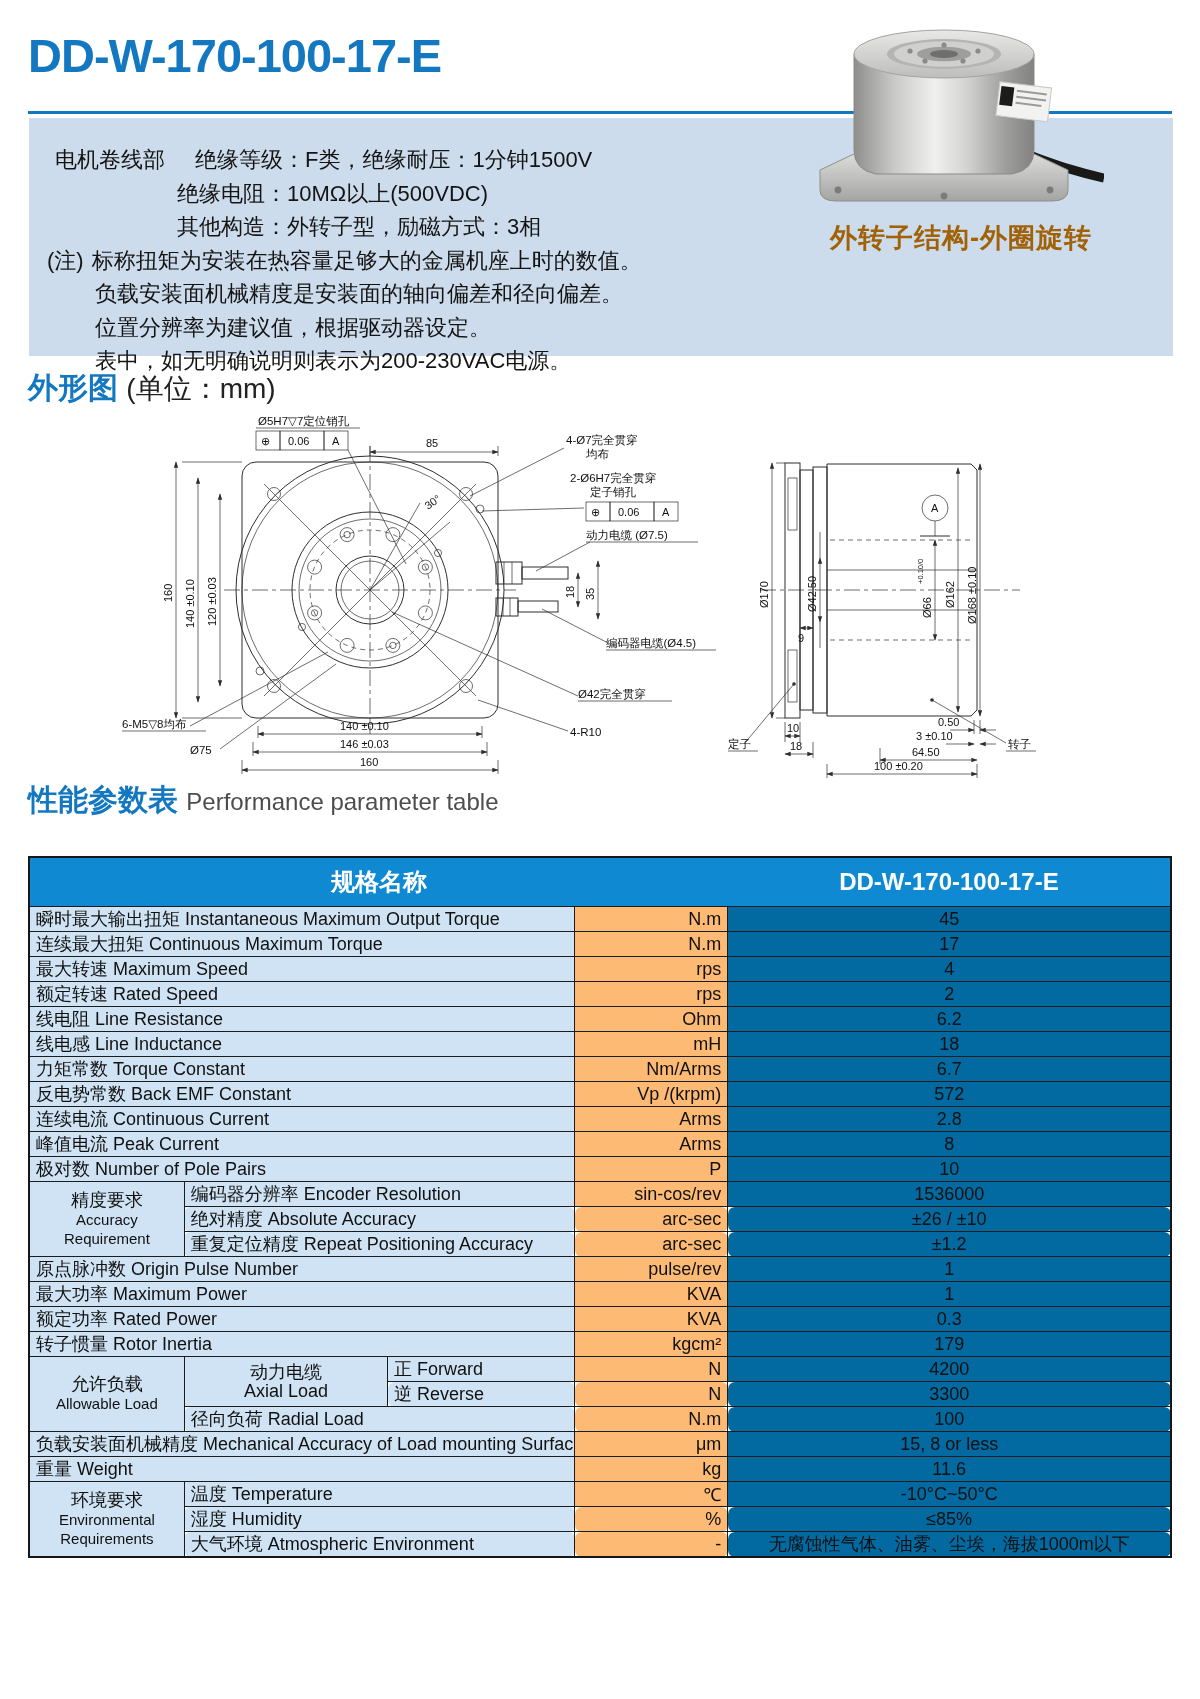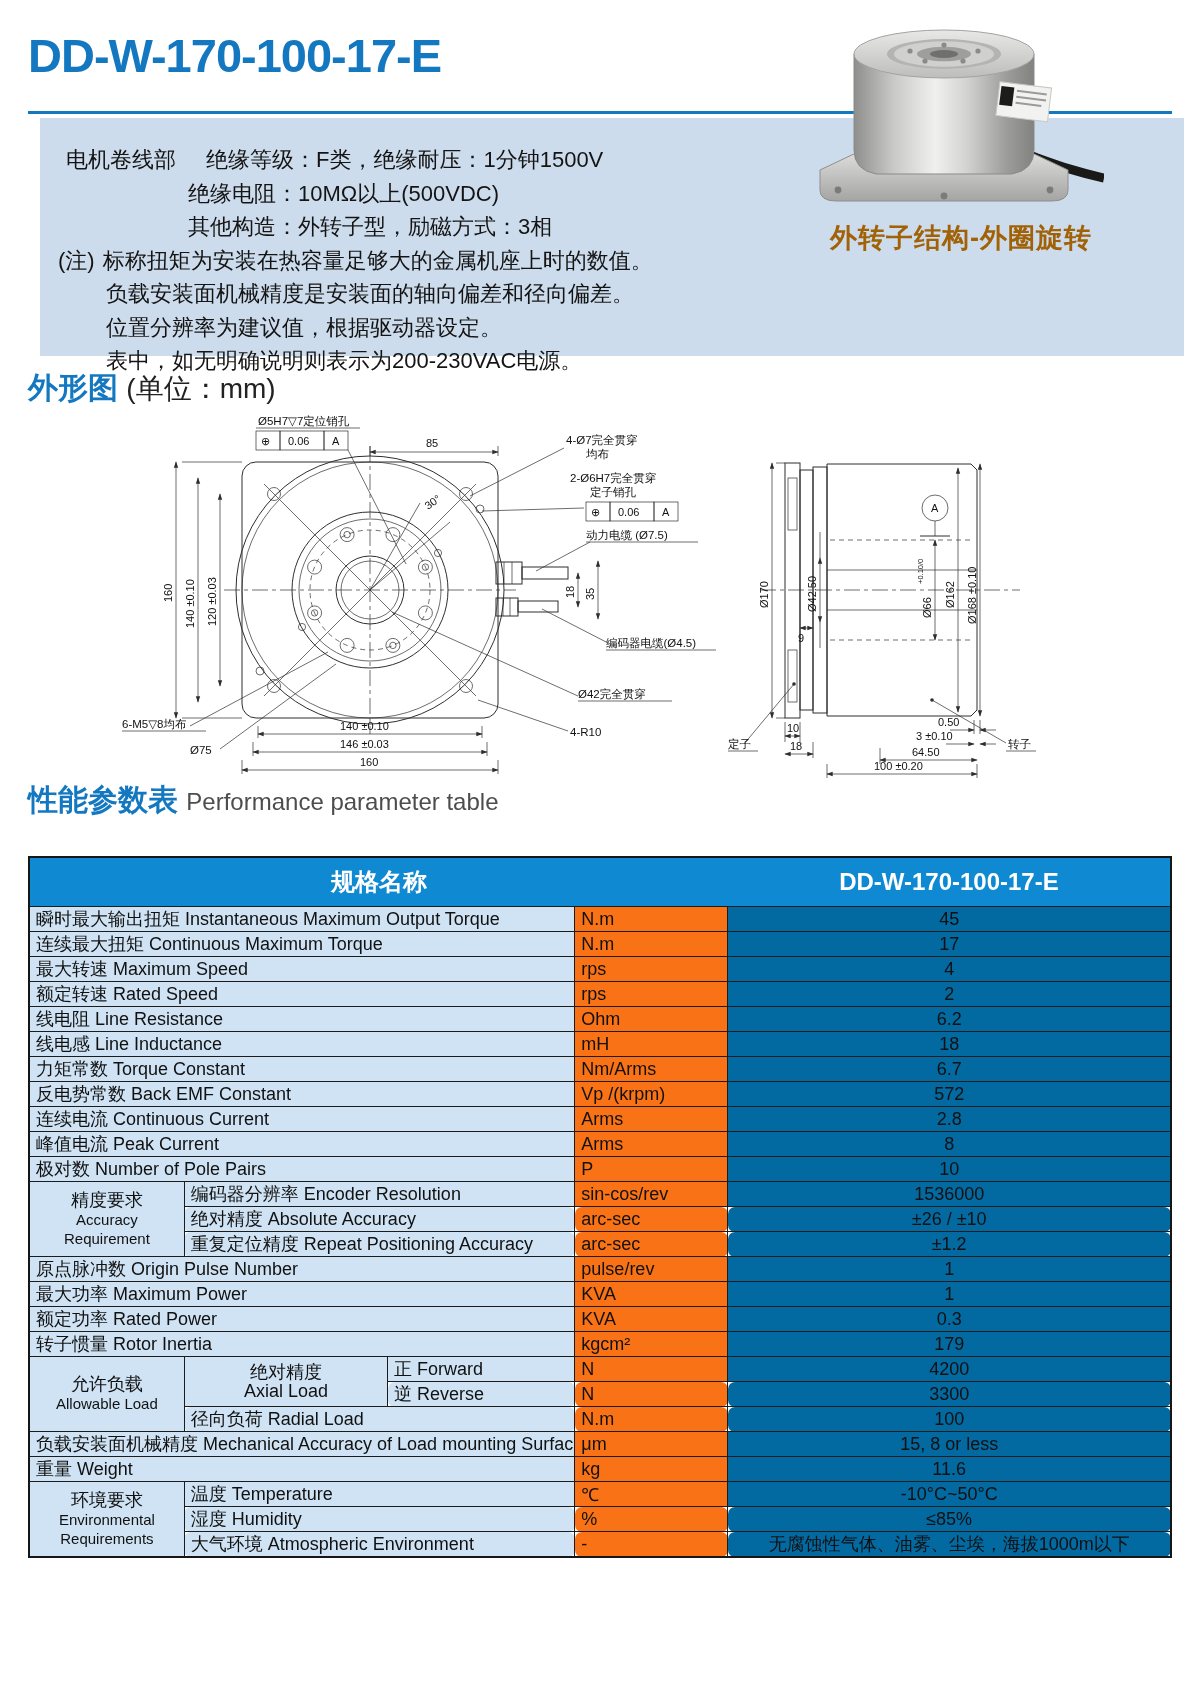--- a/index.html
+++ b/index.html
@@ -6,21 +6,21 @@
   body {
     width:1200px; height:1699px; position:relative; background:#ffffff;
     font-family:"Liberation Sans", sans-serif; color:#111;
     overflow:hidden;
   }
   .abs { position:absolute; }
 
   
   #page-title { left:28px; top:28px; font-size:47px; font-weight:bold; color:#1478c0; letter-spacing:-1px; }
   #title-rule { left:28px; top:111px; width:1144px; height:3px; background:#1478c0; }
-  #info-box { left:40px; top:118px; width:1144px; height:238px; background:#cddcec; }
+  #info-box { left:29px; top:118px; width:1144px; height:238px; background:#cddcec; }
   .info-inner { padding-top:25px; font-size:22px; line-height:33.5px; color:#141414; }
   .info-inner .l1 { padding-left:26px; }
   .info-inner .l1 .lab { margin-right:30px; }
   .info-inner .ind1 { padding-left:148px; }
   .info-inner .note-line { padding-left:18px; }
   .info-inner .note-line .notelab { margin-right:8px; }
   .info-inner .ind2 { padding-left:66px; }
 
   #product-photo { left:792px; top:4px; width:312px; height:214px; }
   #rotor-caption { left:830px; top:220px; font-size:27px; font-weight:bold; color:#a16207; letter-spacing:1px; }
@@ -47,21 +47,21 @@
   table.perf { width:100%; border-collapse:collapse; table-layout:fixed; border:2px solid #161616; }
   table.perf col.c1 { width:13.6%; } table.perf col.c2 { width:17.8%; } table.perf col.c3 { width:16.4%; }
   table.perf col.cu { width:13.4%; } table.perf col.cv { width:38.8%; }
   table.perf thead th { background:#0f8ad2; color:#fff; font-size:24px; font-weight:bold; height:46px; border:0; }
   table.perf tbody td { border:1.6px solid #1c1c1c; height:24px; font-size:18px; padding:0 6px; overflow:hidden; white-space:nowrap; }
   tr.sub td { border-top-width:1px;border-radius:7px; }
   td.lbl { background:#cfe3f4; text-align:left; }
   td.grp { background:#cfe3f4; text-align:center; white-space:normal; line-height:19px; }
   td.grp .en { font-size:15px; }
   td.ctr { text-align:center; white-space:normal; line-height:19px; }
-  td.unit { background:#f97316; text-align:left; }
+  td.unit { background:#fdba74; text-align:right; }
   td.val { background:#0369a1; text-align:center; }
 </style>
 </head>
 <body>
 
 <div class="abs" id="page-title">DD-W-170-100-17-E</div>
 <div class="abs" id="title-rule"></div>
 
 <div class="abs" id="info-box">
   <div class="info-inner">
@@ -462,21 +462,21 @@
           <td class="unit">kgcm²</td>
           <td class="val">179</td>
         </tr>
 
     <tr>
       <td rowspan="3" class="grp">
         <div>允许负载</div>
         <div class="en">Allowable Load</div>
       </td>
       <td rowspan="2" class="lbl ctr">
-        <div>绝对精度</div>
+        <div>动力电缆</div>
         <div>Axial Load</div>
       </td>
       <td class="lbl">正 Forward</td>
       <td class="unit">N</td>
       <td class="val">4200</td>
     </tr>
     <tr class="sub">
           <td class="lbl">逆 Reverse</td>
           <td class="unit">N</td>
           <td class="val">3300</td>

